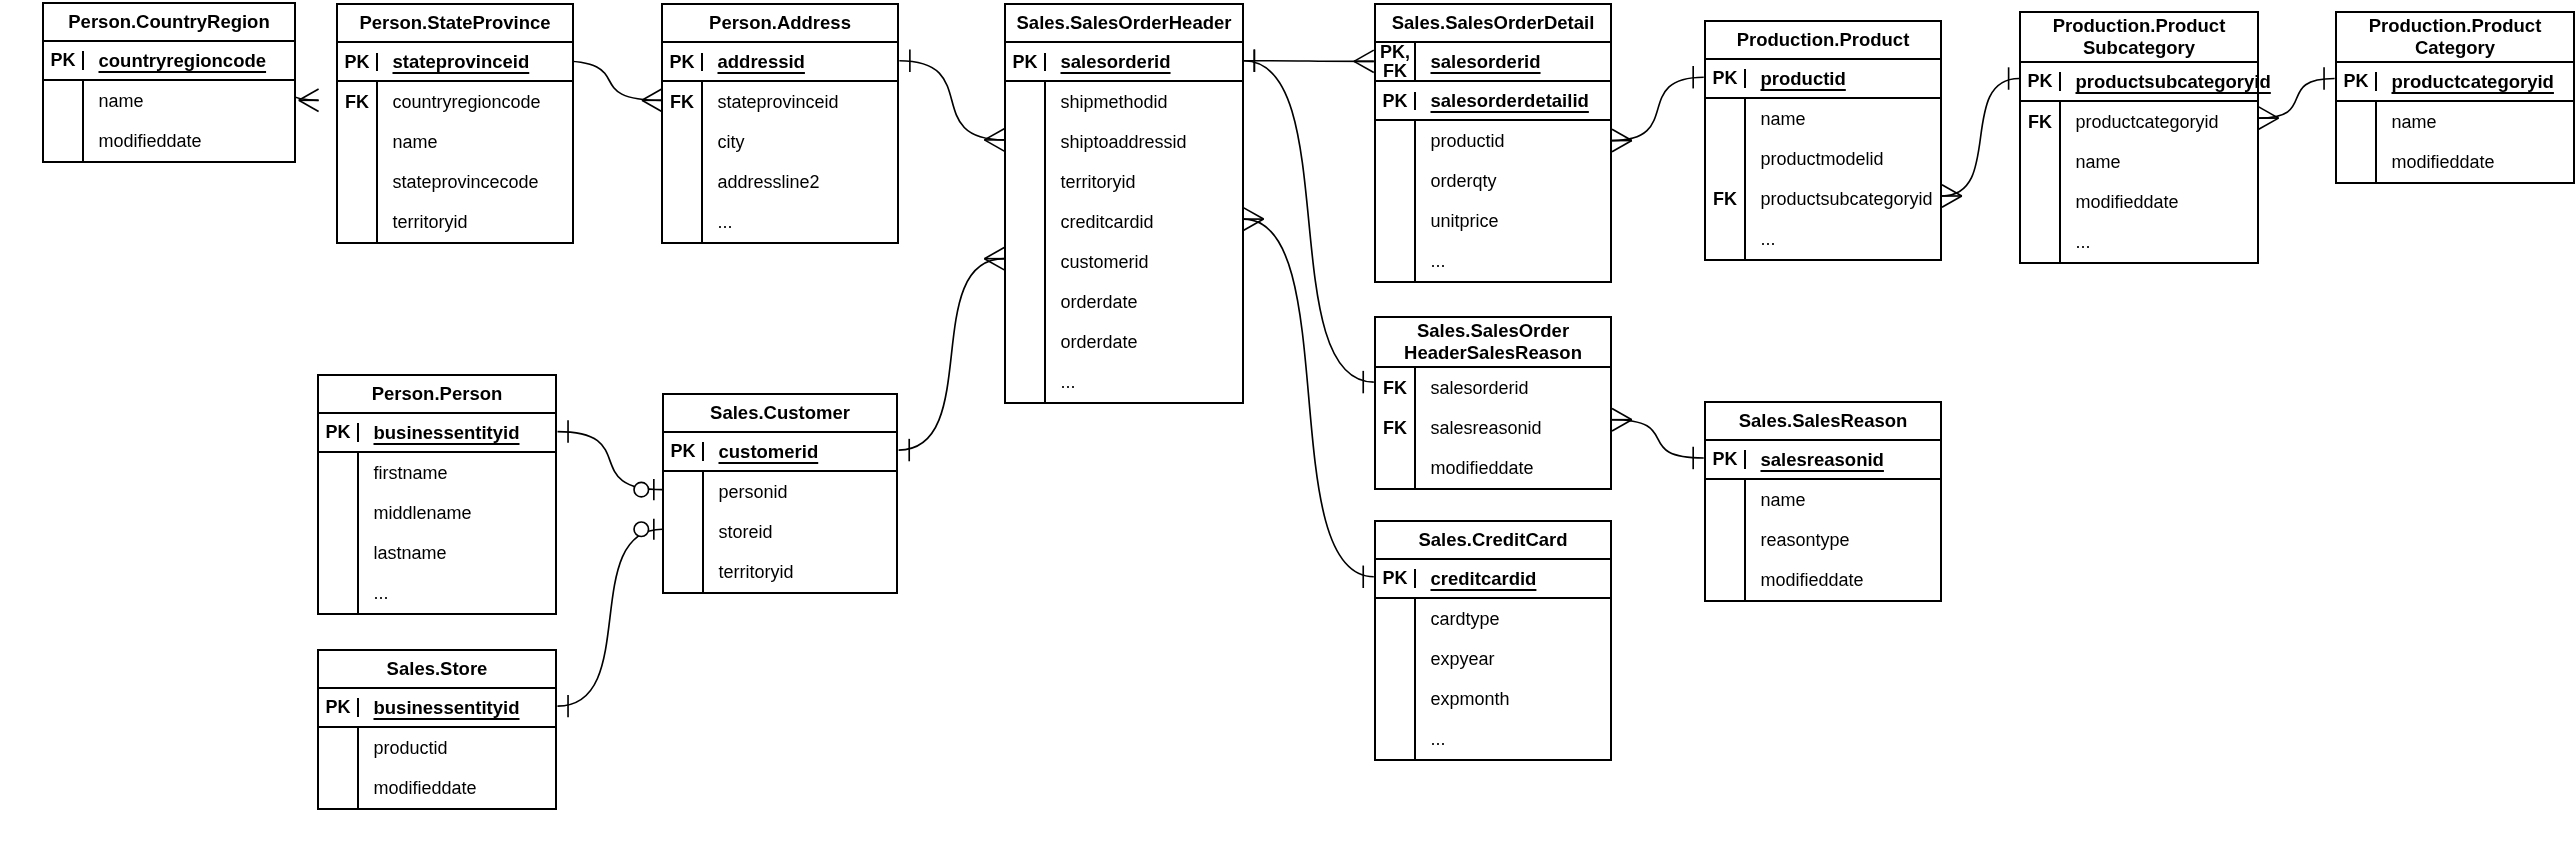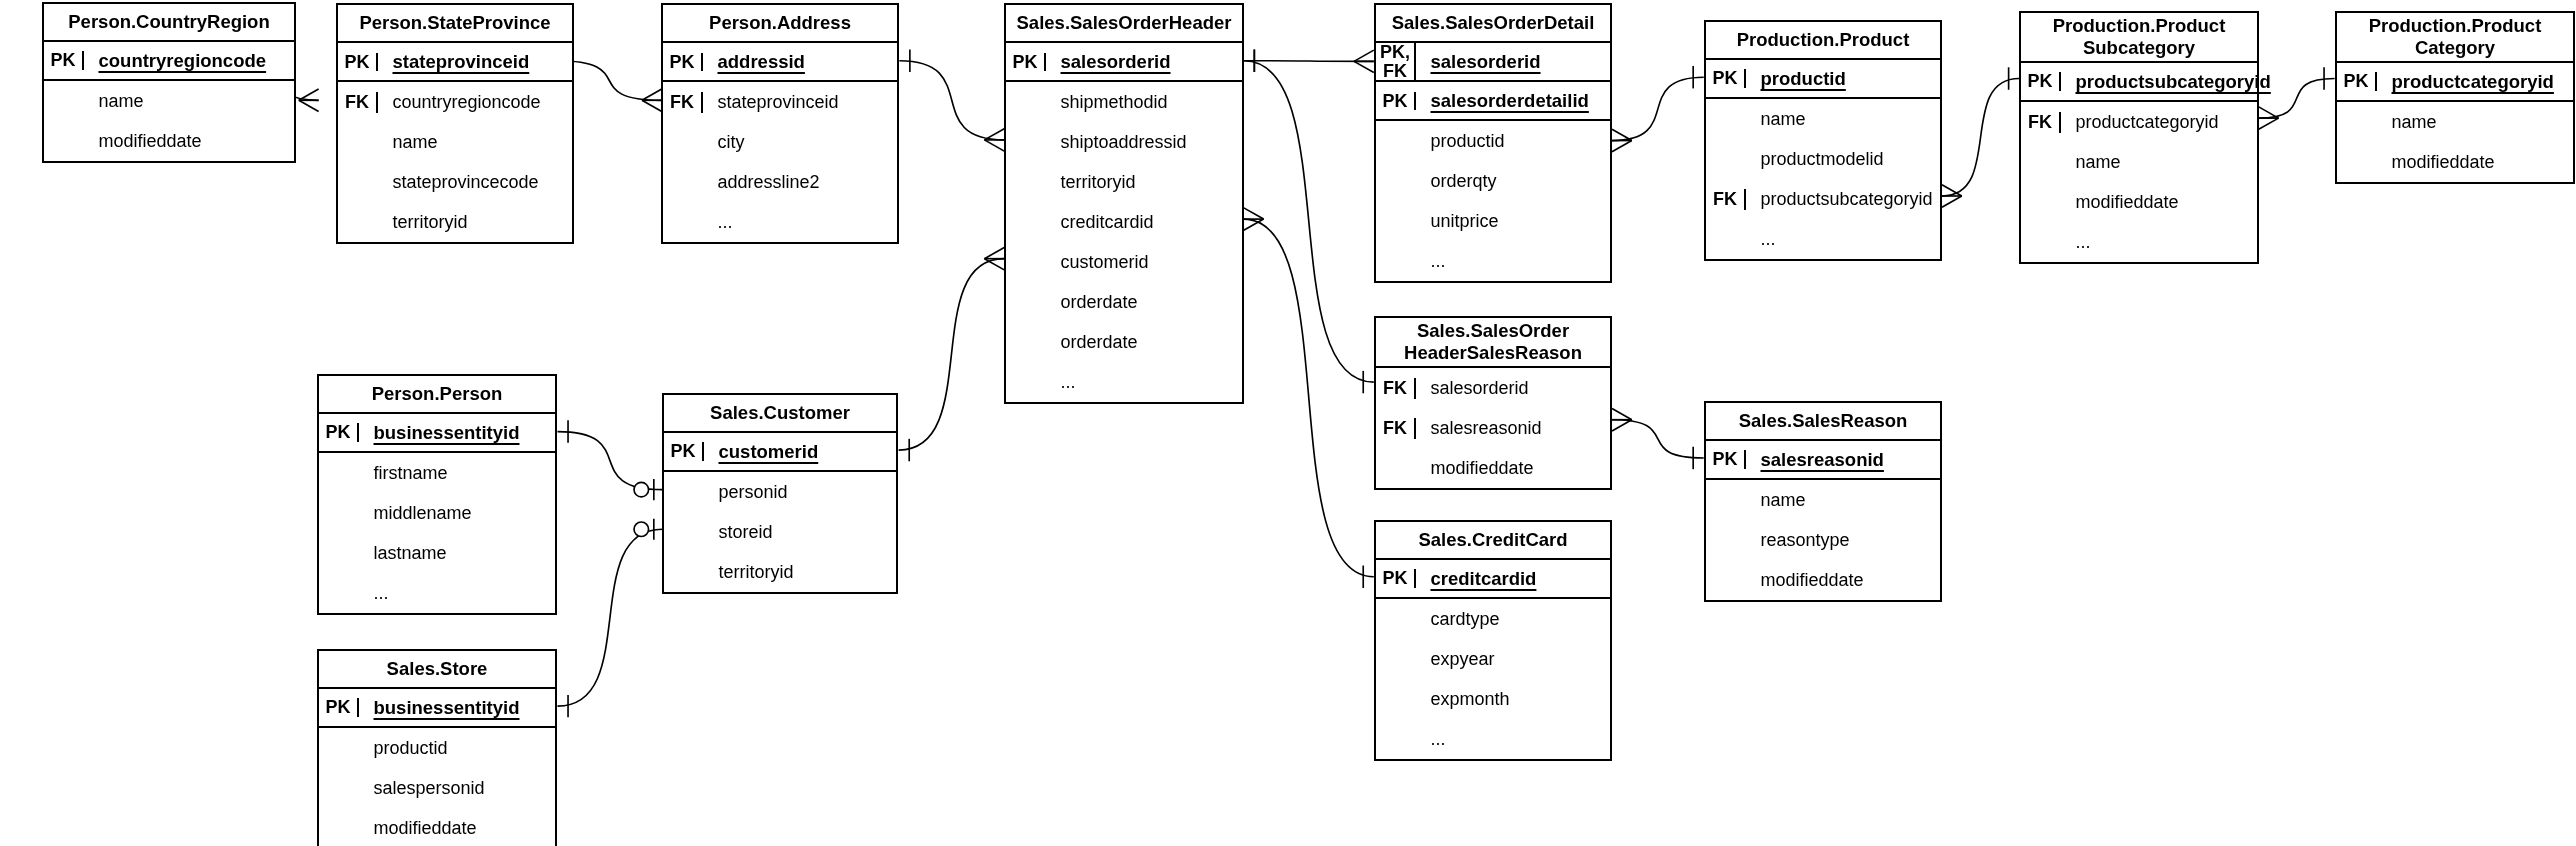--- a/index.html
+++ b/index.html
@@ -8,21 +8,21 @@
   #edges{position:absolute;left:0;top:0;width:2576px;height:846px;}
   .tbl{position:absolute;background:#ffffff;border:2px solid #000;box-sizing:border-box;}
   .ttl{height:38px;box-sizing:border-box;border-bottom:2px solid #000;display:flex;align-items:center;
        justify-content:center;font-weight:bold;font-size:18.5px;line-height:22.4px;text-align:center;white-space:pre-line;}
   .ttl2{height:50px;}
   .krow{display:flex;height:39px;box-sizing:border-box;border-bottom:2px solid #000;align-items:center;}
   .kl{width:38px;flex:0 0 38px;box-sizing:content-box;border-right:2px solid #000;display:flex;align-items:center;
       justify-content:center;font-weight:bold;font-size:18px;line-height:18.5px;white-space:pre-line;text-align:center;}
   .kf{flex:1;display:flex;align-items:center;padding-left:14.5px;font-weight:bold;font-size:18.5px;
       text-decoration:underline;text-decoration-thickness:1.7px;text-underline-offset:4px;}
-  .frow{display:flex;height:40px;align-items:center;}
+  .frow{display:flex;height:40px;}
   .fl{width:38px;flex:0 0 38px;border-right:2px solid #000;display:flex;align-items:center;justify-content:center;
       font-weight:bold;font-size:18px;}
   .fv{flex:1;display:flex;align-items:center;padding-left:14.5px;font-size:18px;}
 </style>
 </head>
 <body>
 
 <div id="canvas">
   <svg id="edges" xmlns="http://www.w3.org/2000/svg" viewBox="0 0 3902 1282">
       <g>
@@ -352,24 +352,20 @@
         <div class="krow">
           <div class="kl">PK</div>
           <div class="kf">businessentityid</div>
         </div>
         <div class="frow">
           <div class="fl"></div>
           <div class="fv">productid</div>
         </div>
         <div class="frow">
           <div class="fl"></div>
-          <div class="fv">salespersonid</div>
-        </div>
-        <div class="frow">
-          <div class="fl"></div>
           <div class="fv">modifieddate</div>
         </div>
       </div>
       <div class="tbl" style="left: 1374px; top: 316px; width: 238px;">
         <div class="ttl ttl2">Sales.SalesOrder
 HeaderSalesReason</div>
         <div class="frow">
           <div class="fl">FK</div>
           <div class="fv">salesorderid</div>
         </div>

